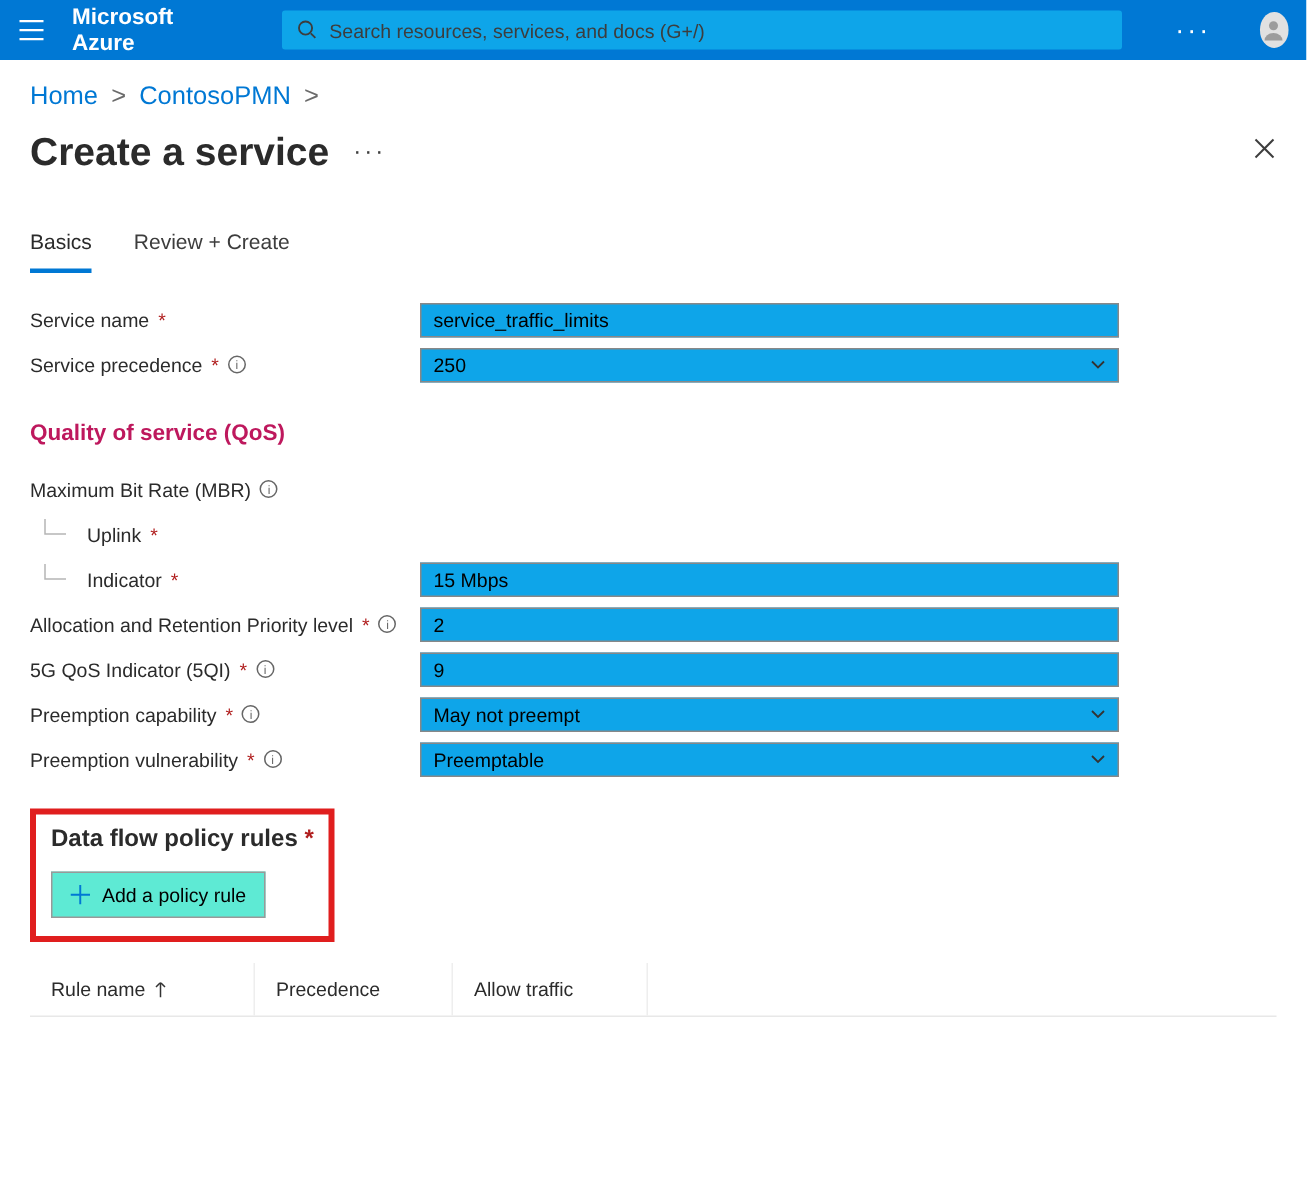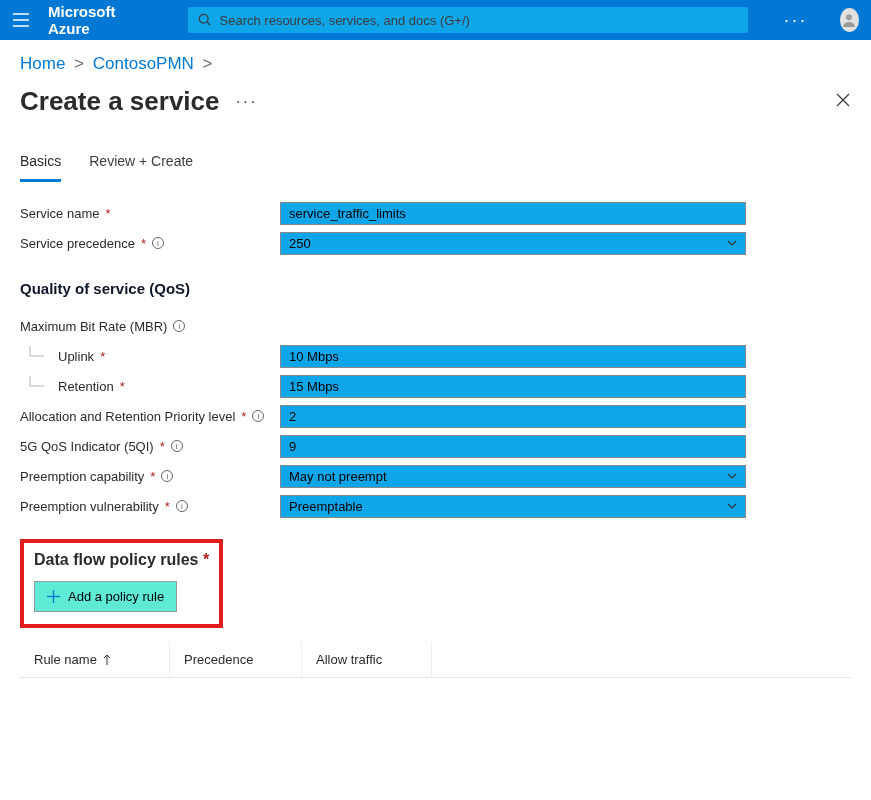--- a/index.html
+++ b/index.html
@@ -36,21 +36,21 @@
 
 .form { padding: 16px 20px 0; }
 .row { display: flex; align-items: center; min-height: 30px; margin-bottom: 0; }
 .row .label { width: 260px; font-size: 13px; color: #2b2b2b; display: flex; align-items: center; gap: 6px; }
 .row .field { flex: 0 0 466px; }
 .star { color: #b01e1e; }
 .info-icon { width: 12px; height: 12px; border: 1px solid #666; border-radius: 50%; display: inline-flex; align-items: center; justify-content: center; font-size: 8px; color: #666; }
 input.txt, .sel { width: 100%; height: 23px; border: 1px solid #888; padding: 0 8px; font-size: 13px; background: #0ea5e9; }
 .sel { display: flex; align-items: center; justify-content: space-between; cursor: pointer; }
 .sel svg { width: 10px; height: 10px; }
-.section-h { font-weight: 700; font-size: 15px; color: #0f172a; margin: 22px 0 14px; }
+.section-h { font-weight: 700; font-size: 15px; color: #be185d; margin: 22px 0 14px; }
 .tree-indent { display: inline-flex; align-items: center; margin-right: 6px; }
 .tree-indent svg { width: 26px; height: 20px; }
 
 
 .highlight-box { border: 4px solid #e01e1e; padding: 8px 10px 12px; margin-top: 18px; display: inline-block; }
 .hl-title { font-weight: 700; font-size: 16px; color: #2b2b2b; }
 .add-btn { margin-top: 12px; border: 1px solid #999; background: #5eead4; padding: 7px 12px; font-size: 13px; display: inline-flex; align-items: center; gap: 8px; cursor: pointer; }
 .add-btn svg { width: 13px; height: 13px; stroke: #0078d4; }
 
 
@@ -155,30 +155,29 @@
   <div class="row">
     <div class="label">
       <span class="tree-indent">
             <svg viewBox="0 0 26 20">
               <polyline points="10,0 10,10 24,10" fill="none" stroke="#b5b5b5"></polyline>
             </svg>
           </span>
       <span>Uplink</span> 
           <span class="star">*</span>
     </div>
-    <div class="field"><input class="txt" value="10 Mbps" style=""></div>
   </div>
   <div class="row">
     <div class="label">
       <span class="tree-indent">
             <svg viewBox="0 0 26 20">
               <polyline points="10,0 10,10 24,10" fill="none" stroke="#b5b5b5"></polyline>
             </svg>
           </span>
-      <span>Retention</span> 
+      <span>Indicator</span> 
           <span class="star">*</span>
     </div>
     <div class="field"><input class="txt" value="15 Mbps" style=""></div>
   </div>
   <div class="row">
     <div class="label">
           <span>Allocation and Retention Priority level</span> 
           <span class="star">*</span> 
           <span class="info-icon">i</span>
         </div>

